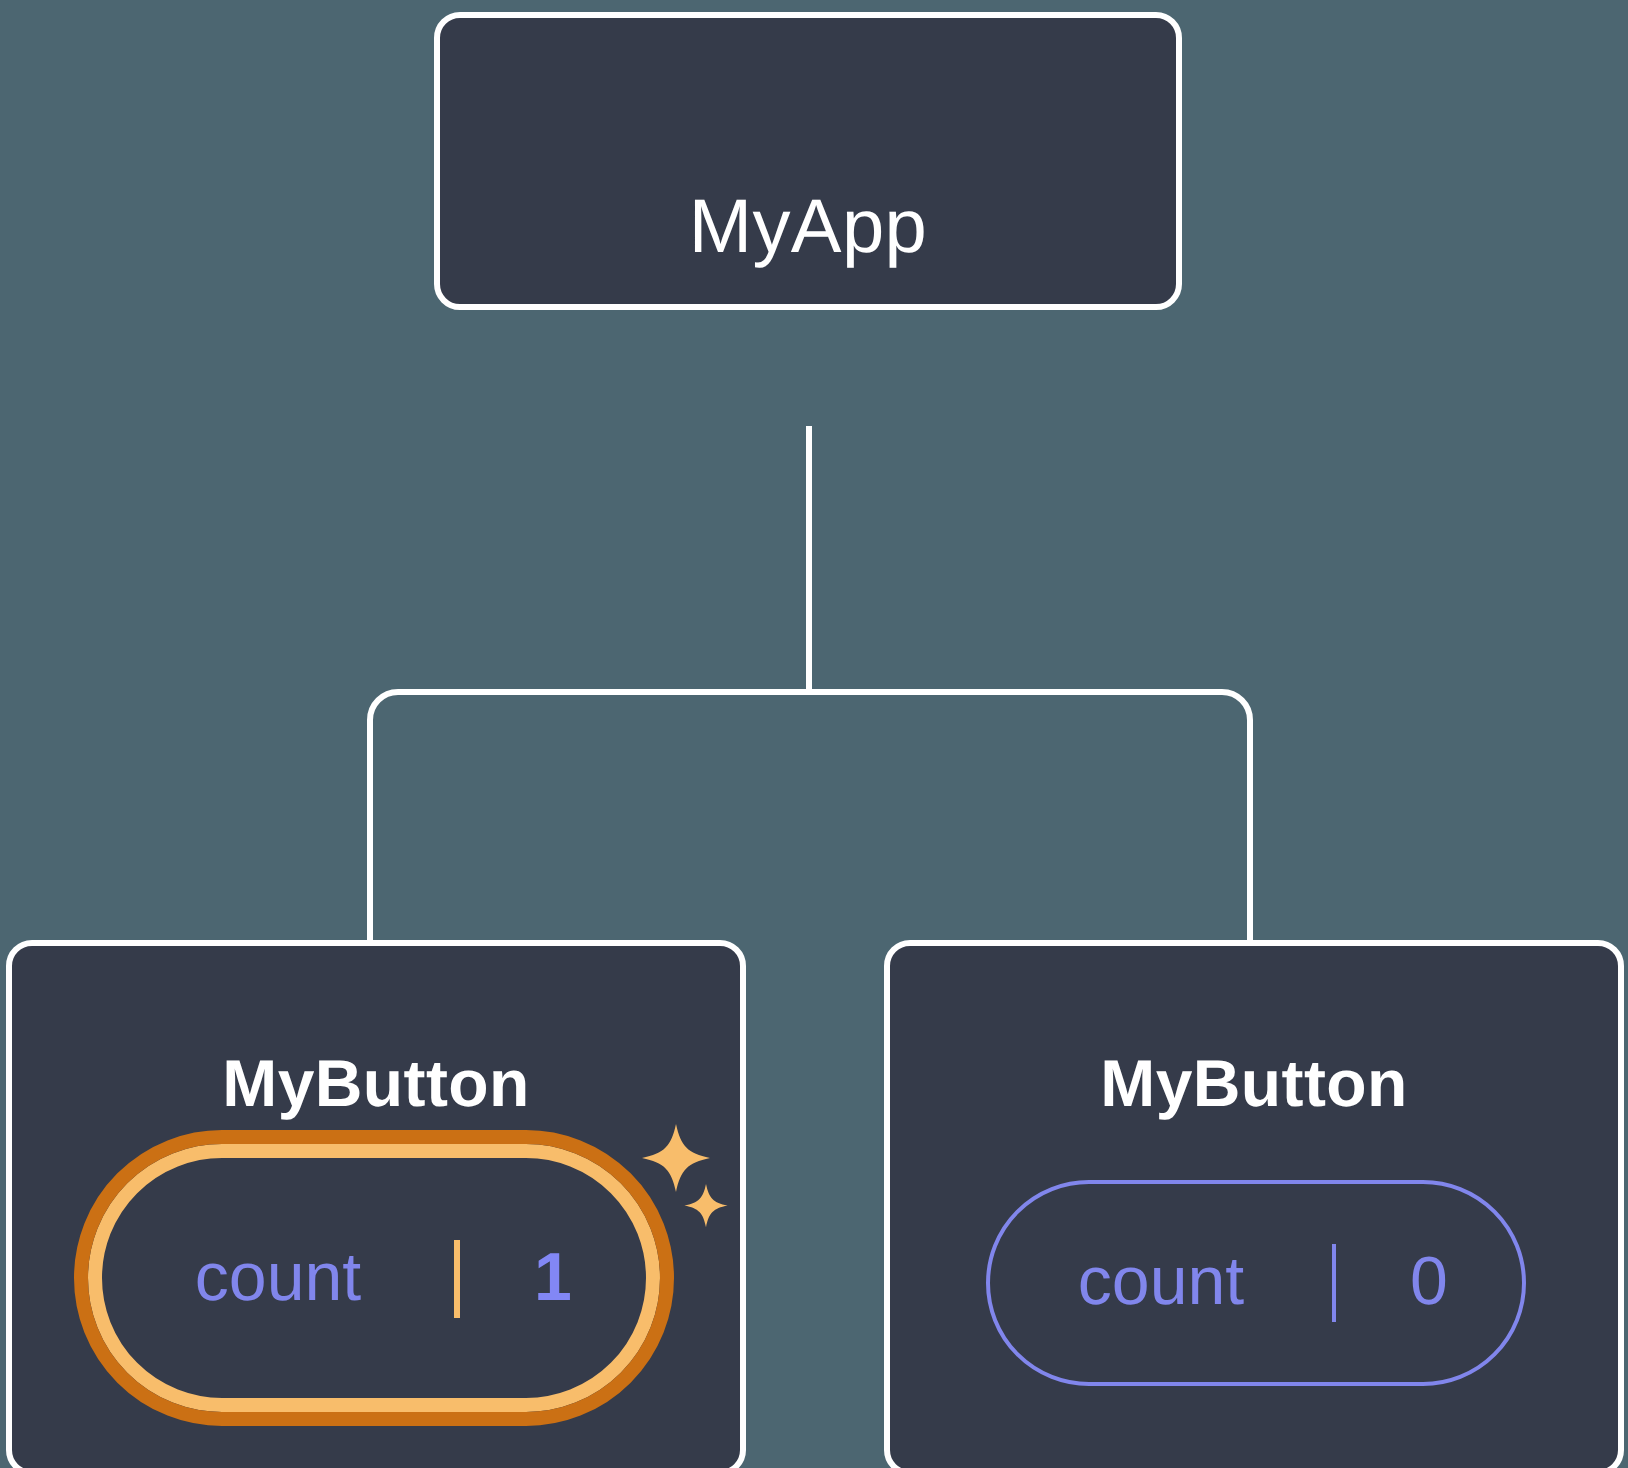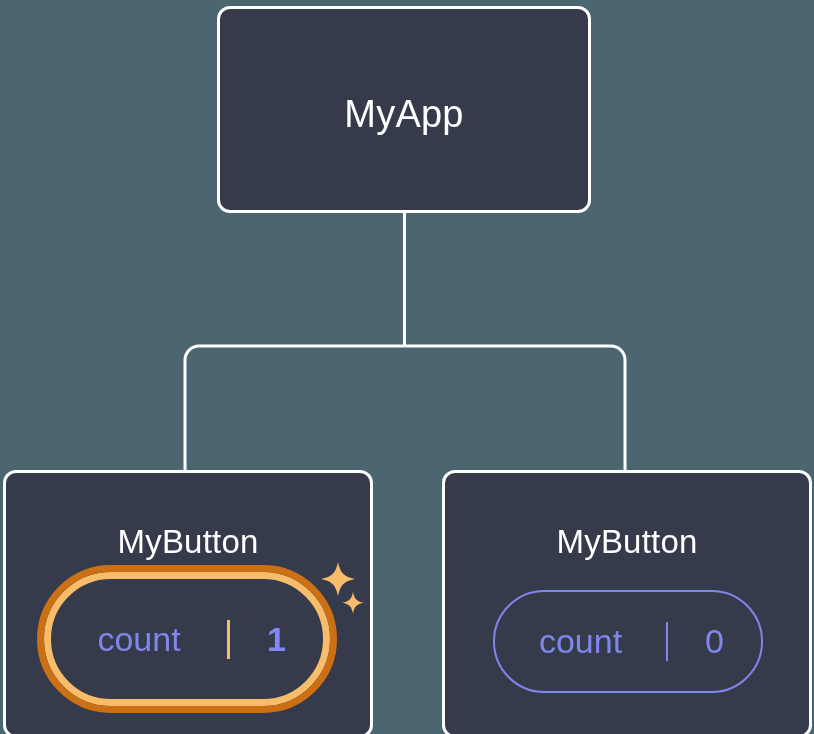--- a/index.html
+++ b/index.html
@@ -30,21 +30,21 @@
     position: absolute;
     background: #353b4a;
     border: 3px solid #ffffff;
     border-radius: 13px;
     box-sizing: border-box;
   }
   #node-root {
     left: 217px;
     top: 6px;
     width: 374px;
-    height: 207px;
+    height: 149px;
   }
   #node-child-0 {
     left: 3px;
     top: 470px;
     width: 370px;
     height: 268px;
   }
   #node-child-1 {
     left: 442px;
     top: 470px;
@@ -61,20 +61,21 @@
     letter-spacing: 0.2px;
     white-space: nowrap;
   }
   #node-root .node-title {
     top: 84px;
     font-size: 38px;
   }
   .child .node-title {
     top: 50px;
     font-size: 33px;
+    font-weight: bold;
   }
   .state-pill {
     position: absolute;
     box-sizing: border-box;
     display: flex;
     align-items: center;
   }
   .pill-key, .pill-val {
     display: flex;
     align-items: center;

